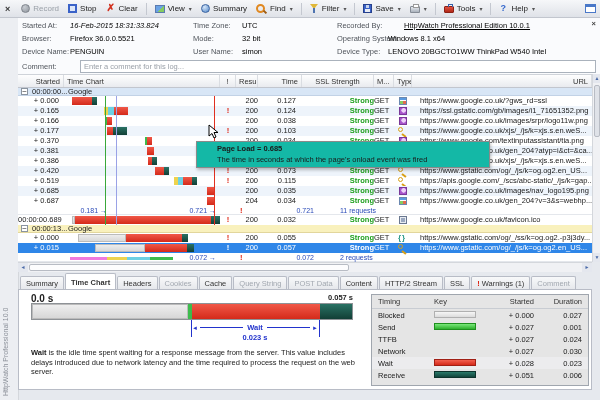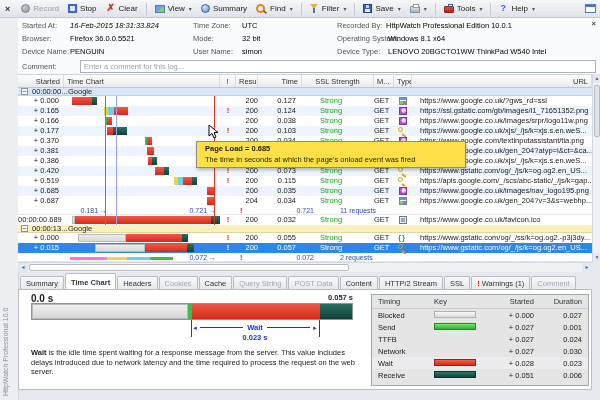--- a/index.html
+++ b/index.html
@@ -54,21 +54,21 @@
   .gridbody{position:absolute;left:18px;top:88px;width:574px;height:174px;background:#fff;overflow:hidden}
   .row{position:relative;height:10px;display:flex;font-size:7.5px;line-height:10px;white-space:nowrap}
   .row.alt{background:#eef4fb}
   .row.selected{background:#2f86e8;color:#fff}
   .row.selected .c-ssl,.row.selected .c-warn{color:#fff}
   .c-started{width:46px;text-align:right;padding-right:5px;box-sizing:border-box;flex:none}
   .c-chart{width:156px;position:relative;flex:none}
   .c-warn{width:16px;text-align:center;color:#dd2211;font-weight:bold;flex:none}
   .c-result{width:22px;text-align:right;flex:none}
   .c-time{width:44px;text-align:right;padding-right:6px;box-sizing:border-box;flex:none}
-  .c-ssl{width:72px;text-align:left;padding-left:18px;box-sizing:border-box;color:#1d9e1d;font-weight:normal;flex:none}
+  .c-ssl{width:72px;text-align:right;padding-left:18px;box-sizing:border-box;color:#1d9e1d;font-weight:bold;flex:none}
   .c-method{width:20px;flex:none}
   .c-type{width:18px;display:flex;align-items:center;justify-content:center;flex:none}
   .c-url{flex:1;overflow:hidden;padding-left:8px}
   .bar{position:absolute;top:1px;height:8px;display:flex;z-index:2}
   .bar span{height:8px;flex:none}
   .seg-red{background:linear-gradient(#f05848,#d42a1a)}
   .seg-teal{background:linear-gradient(#2a7264,#123f36)}
   .seg-grey{background:linear-gradient(#f0f0f0,#d5d5d5);box-shadow:inset 0 0 0 1px #bbb}
   .seg-yellow{background:#eed34e}
   .seg-cyan{background:#6cd0e4}
@@ -81,21 +81,21 @@
   .g-index{position:absolute;left:14px;top:0}
   .g-name{position:absolute;left:50px;top:0}
   .srow{position:relative;height:9px;font-size:7px;line-height:9px;color:#2a4ab8;border-bottom:1px solid #e4e7ec;box-sizing:border-box}
   .srow span{position:absolute;white-space:nowrap}
   .s-warn{color:#dd2211;font-weight:bold;font-size:7.5px}
   .vline{position:absolute;width:1px;top:8px;height:129px;z-index:3}
   .vl-green{background:#3aa83a}
   .vl-purple{background:#9aa2e6}
   .vl-red{background:#e03020}
   
-  .tooltip{position:absolute;left:196px;top:141px;width:252px;background:#fde047;border:1px solid #8a8a8a;box-shadow:1px 2px 3px rgba(0,0,0,.25);padding:2px 8px 3px;font-size:7.5px;z-index:9}
+  .tooltip{position:absolute;left:196px;top:141px;width:252px;background:#14b8a6;border:1px solid #8a8a8a;box-shadow:1px 2px 3px rgba(0,0,0,.25);padding:2px 20px 3px;font-size:7.5px;z-index:9}
   .tooltip .tt{font-weight:bold;margin-bottom:2px}
   .cursor{position:absolute;left:208px;top:124px;z-index:10}
   
   .vscroll{position:absolute;left:592px;top:74px;width:8px;height:188px;background:#f0f1f4;border-left:1px solid #d4d7dc;box-sizing:border-box}
   .vscroll .arr{position:absolute;left:0;width:8px;height:9px;font-size:5px;color:#4a6aa8;text-align:center;line-height:9px;background:#e4e7ee}
   .vscroll .a-up{top:0}.vscroll .a-dn{bottom:0}
   .v-thumb{position:absolute;left:1px;top:11px;width:6px;height:52px;background:#dfe2e8;border:1px solid #b8bcc4;box-sizing:border-box;border-radius:2px}
   .hscroll{position:absolute;left:18px;top:262px;width:574px;height:10px;background:#f0f1f4;border-top:1px solid #d4d7dc;box-sizing:border-box}
   .hscroll .arr{position:absolute;top:0;width:10px;height:9px;font-size:5px;color:#4a6aa8;text-align:center;line-height:9px;background:#e4e7ee}
   .hscroll .a-l{left:0}.hscroll .a-r{right:0}
@@ -212,21 +212,21 @@
 
   <div class="info" id="info">
     <span class="info-close">×</span>
     <span class="comment-lbl lbl">Comment:</span>
     <input class="comment-input" placeholder="Enter a comment for this log..." style="">
   <span class="lbl" style="left: 4px; top: 3px;">Started At:</span>
       <span class="val" style="left: 52px; top: 3px; font-style: italic;">16-Feb-2015 18:31:33.824</span>
       <span class="lbl" style="left: 175px; top: 3px;">Time Zone:</span>
       <span class="val" style="left: 224px; top: 3px;">UTC</span>
       <span class="lbl" style="left: 319px; top: 3px;">Recorded By:</span>
-      <span class="val" style="left: 368px; top: 3px;">HttpWatch Professional Edition 10.0.1</span>
+      <span class="val" style="left: 386px; top: 3px; text-decoration: underline;">HttpWatch Professional Edition 10.0.1</span>
       <span class="lbl" style="left: 4px; top: 16px;">Browser:</span>
       <span class="val" style="left: 52px; top: 16px;">Firefox 36.0.0.5521</span>
       <span class="lbl" style="left: 175px; top: 16px;">Mode:</span>
       <span class="val" style="left: 224px; top: 16px;">32 bit</span>
       <span class="lbl" style="left: 319px; top: 16px;">Operating System:</span>
       <span class="val" style="left: 370px; top: 16px;">Windows 8.1 x64</span>
       <span class="lbl" style="left: 4px; top: 29px;">Device Name:</span>
       <span class="val" style="left: 52px; top: 29px;">PENGUIN</span>
       <span class="lbl" style="left: 175px; top: 29px;">User Name:</span>
       <span class="val" style="left: 224px; top: 29px;">simon</span>

